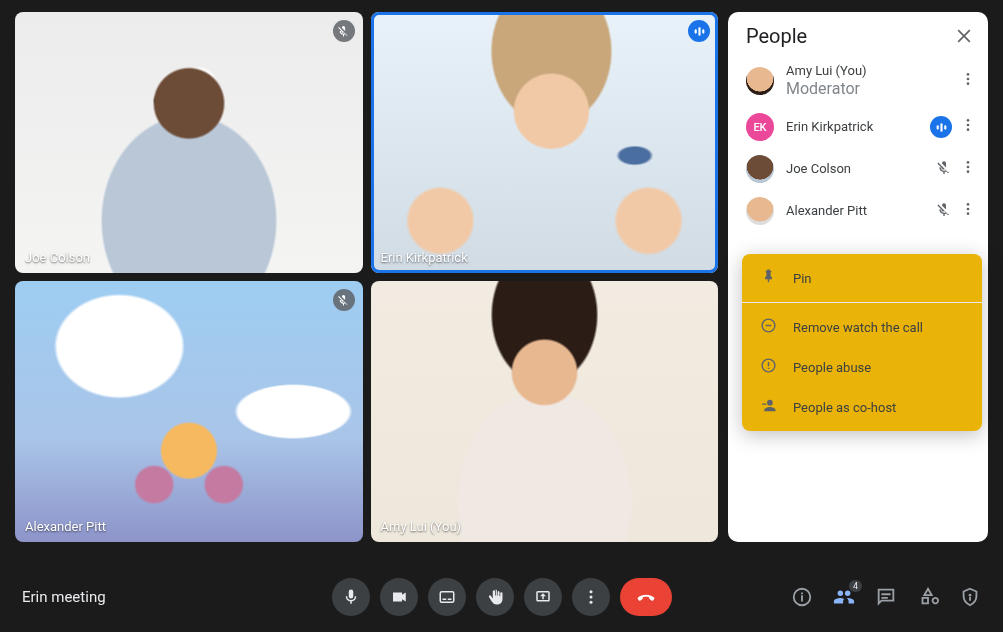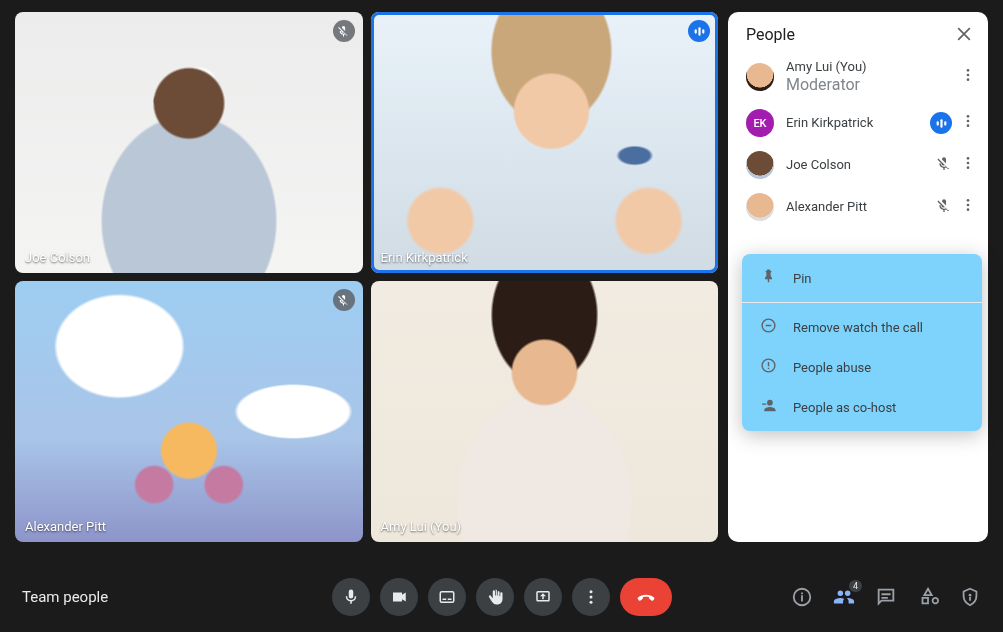--- a/index.html
+++ b/index.html
@@ -90,55 +90,55 @@
     border-radius:10px;
     color:#3c4043;
     font-size:13px;
     display:flex;
     flex-direction:column;
     padding-bottom:6px;
   }
   .panel-header {
     display:flex; align-items:center; justify-content:space-between;
     padding:12px 14px 8px 18px;
-    font-size:16px; color:#202124;
+    font-size:20px; color:#202124;
   }
   .close { width:20px; height:20px; display:flex; align-items:center; justify-content:center; color:#5f6368; cursor:pointer;}
   .add-people {
     display:flex; align-items:center; gap:12px;
     padding:8px 18px; color:#5f6368; cursor:pointer;
   }
   .add-people svg{width:18px;height:18px;}
   .participant {
     display:flex; align-items:center; gap:12px;
     padding:7px 12px 7px 18px;
   }
   .avatar {
     width:28px;height:28px;border-radius:50%;
     flex:0 0 28px;
     display:flex;align-items:center;justify-content:center;
     font-size:11px;font-weight:500;color:#fff;
   }
   .avatar.amy{ background:radial-gradient(circle at 50% 40%,#e8b890 0 60%,#2b1c16 62% 100%);}
-  .avatar.ek{ background:#a21caf;}
+  .avatar.ek{ background:#ec4899;}
   .avatar.joe{ background:radial-gradient(circle at 50% 40%,#6d4c37 0 60%,#b9c7d6 62% 100%);}
   .avatar.alex{ background:radial-gradient(circle at 50% 40%,#e8b890 0 60%,#ddd 62% 100%);}
   .p-name { flex:1; color:#3c4043; line-height:1.25;}
   .p-name .sub { display:block; font-size:16px; color:#80868b;}
   .p-actions { display:flex; align-items:center; gap:8px;}
   .p-actions svg{ width:16px;height:16px; color:#5f6368;}
   .p-speaking { width:22px;height:22px;border-radius:50%;background:#1a73e8;display:flex;align-items:center;justify-content:center;}
   .p-speaking svg{color:#fff;width:13px;height:13px;}
   .more-dots{ color:#5f6368; cursor:pointer; font-size:16px; }
 
   
   .ctx {
     position:absolute;
     top:242px; left:14px; right:6px;
-    background:#7dd3fc;
+    background:#eab308;
     border-radius:8px;
     box-shadow:0 4px 20px rgba(0,0,0,.25);
     padding:4px 0;
   }
   .ctx-item {
     display:flex; align-items:center; gap:16px;
     padding:10px 18px;
     color:#3c4043; font-size:13px;
     cursor:pointer;
   }
@@ -388,21 +388,21 @@
         <span><svg viewBox="0 0 24 24">
               <use href="#i-cohost"></use>
             </svg></span>
         <span>People as co-host</span>
       </div>
     </div>
   </div>
 </div>
 
 <div class="bottombar">
-  <span class="meeting-name">Team people</span>
+  <span class="meeting-name">Erin meeting</span>
 
   <div class="controls">
     <div class="ctrl">
         <svg viewBox="0 0 24 24">
           <use href="#i-mic"></use>
         </svg>
       </div>
     <div class="ctrl">
         <svg viewBox="0 0 24 24">
           <use href="#i-cam"></use>

